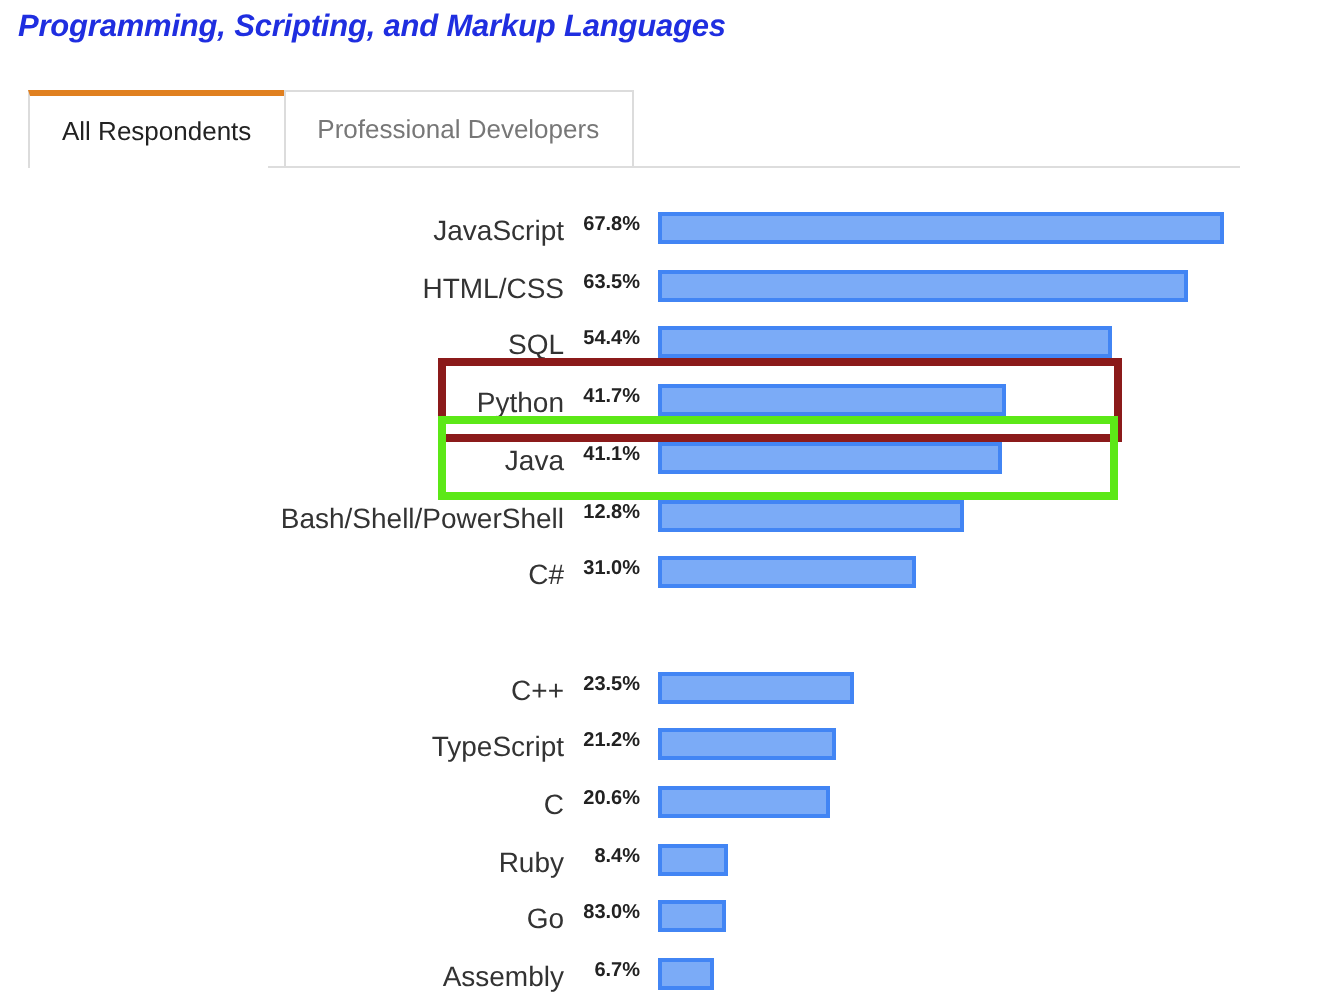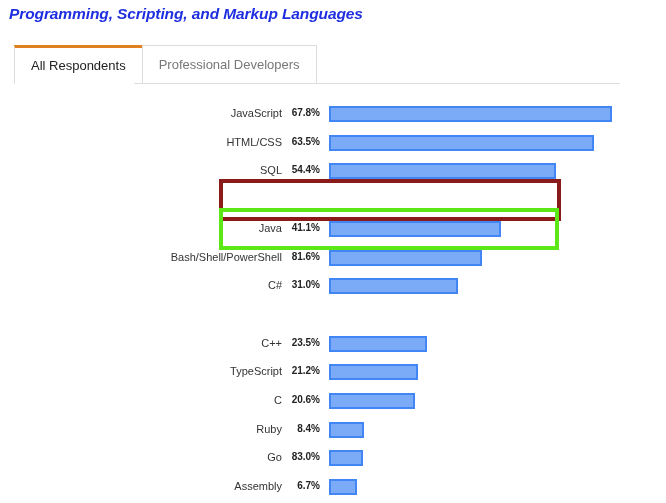--- a/index.html
+++ b/index.html
@@ -91,21 +91,21 @@
     position: absolute;
     left: 0;
     width: 666px;
     height: 28.7px;
     display: block;
   }
   .row-label {
     position: absolute;
     right: 384px;       
     top: 6px;
-    font-size: 11px;
+    font-size: 14px;
     color: #333333;
     white-space: nowrap;
     text-align: right;
   }
   .row-value {
     position: absolute;
     right: 346px;       
     top: 6px;
     font-size: 10px;
     font-weight: bold;
@@ -165,28 +165,33 @@
     <div class="row" style="top: 37.7px;">
       <div class="row-label">HTML/CSS</div>
       <div class="row-value">63.5%</div>
       <div class="bar" style="width: 265.113px;"></div>
     </div>
     <div class="row" style="top: 66.4px;">
       <div class="row-label">SQL</div>
       <div class="row-value">54.4%</div>
       <div class="bar" style="width: 227.12px;"></div>
     </div>
+    <div class="row" style="top: 95.1px;">
+      <div class="row-label">Python</div>
+      <div class="row-value">41.7%</div>
+      <div class="bar" style="width: 174.097px;"></div>
+    </div>
     <div class="row" style="top: 123.8px;">
       <div class="row-label">Java</div>
       <div class="row-value">41.1%</div>
       <div class="bar" style="width: 171.593px;"></div>
     </div>
     <div class="row" style="top: 152.5px;">
       <div class="row-label">Bash/Shell/PowerShell</div>
-      <div class="row-value">81.6%</div>
+      <div class="row-value">12.8%</div>
       <div class="bar" style="width: 152.805px;"></div>
     </div>
     <div class="row" style="top: 181.2px;">
       <div class="row-label">C#</div>
       <div class="row-value">31.0%</div>
       <div class="bar" style="width: 129.425px;"></div>
     </div>
     <div class="row" style="top: 238.6px;">
       <div class="row-label">C++</div>
       <div class="row-value">23.5%</div>

